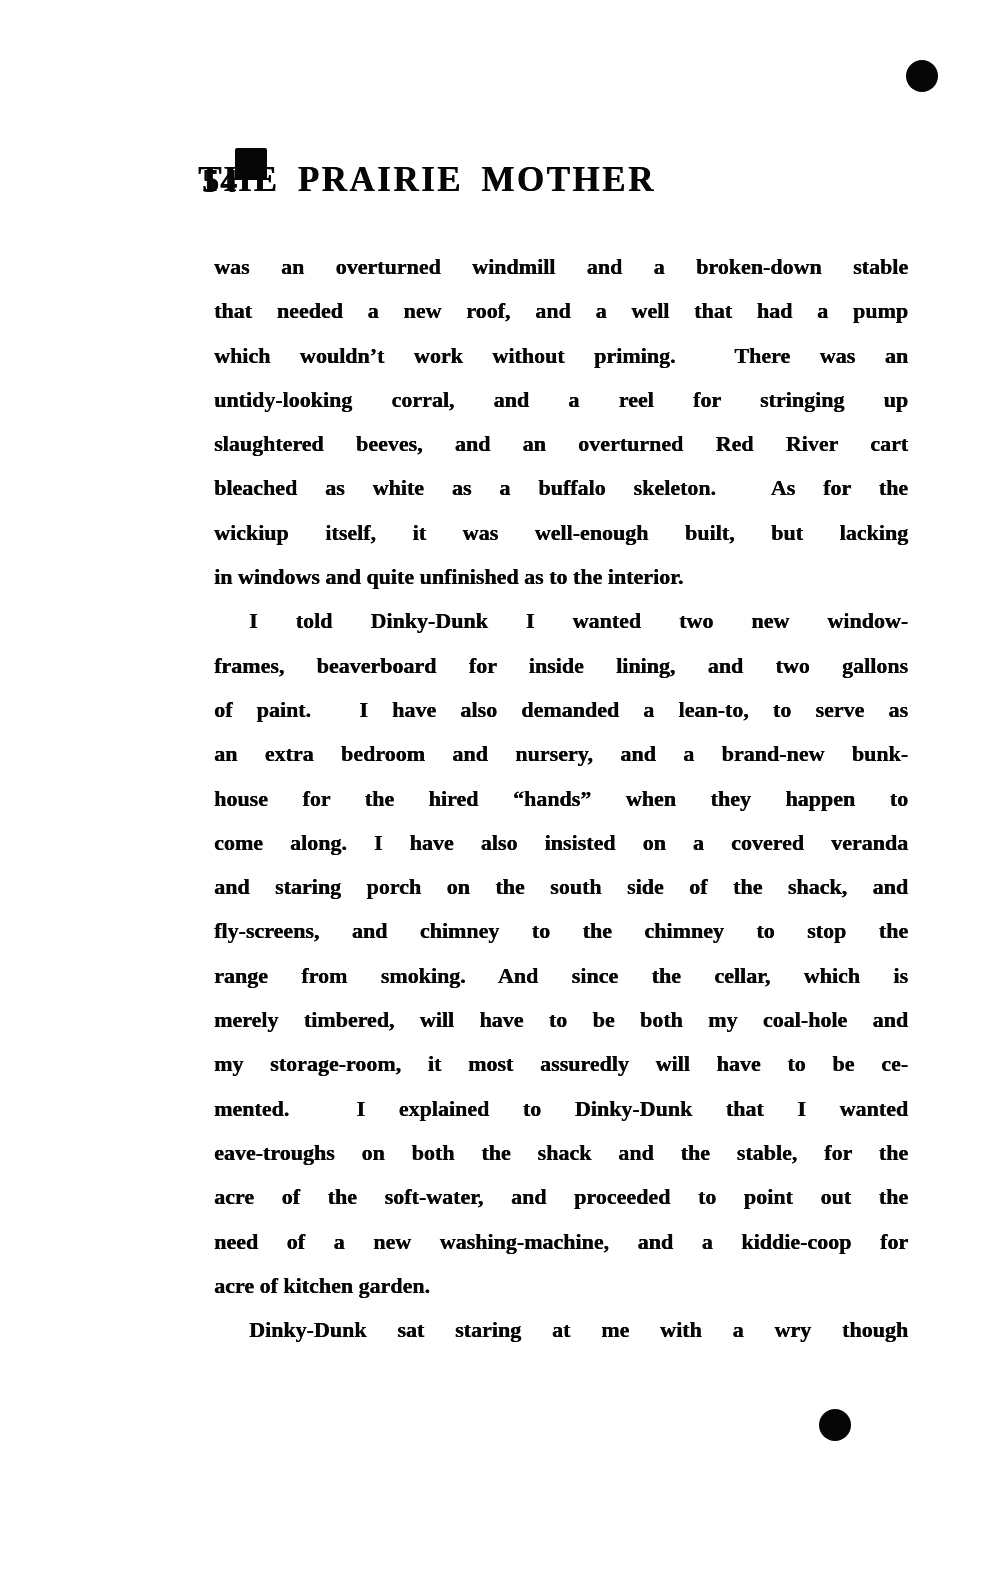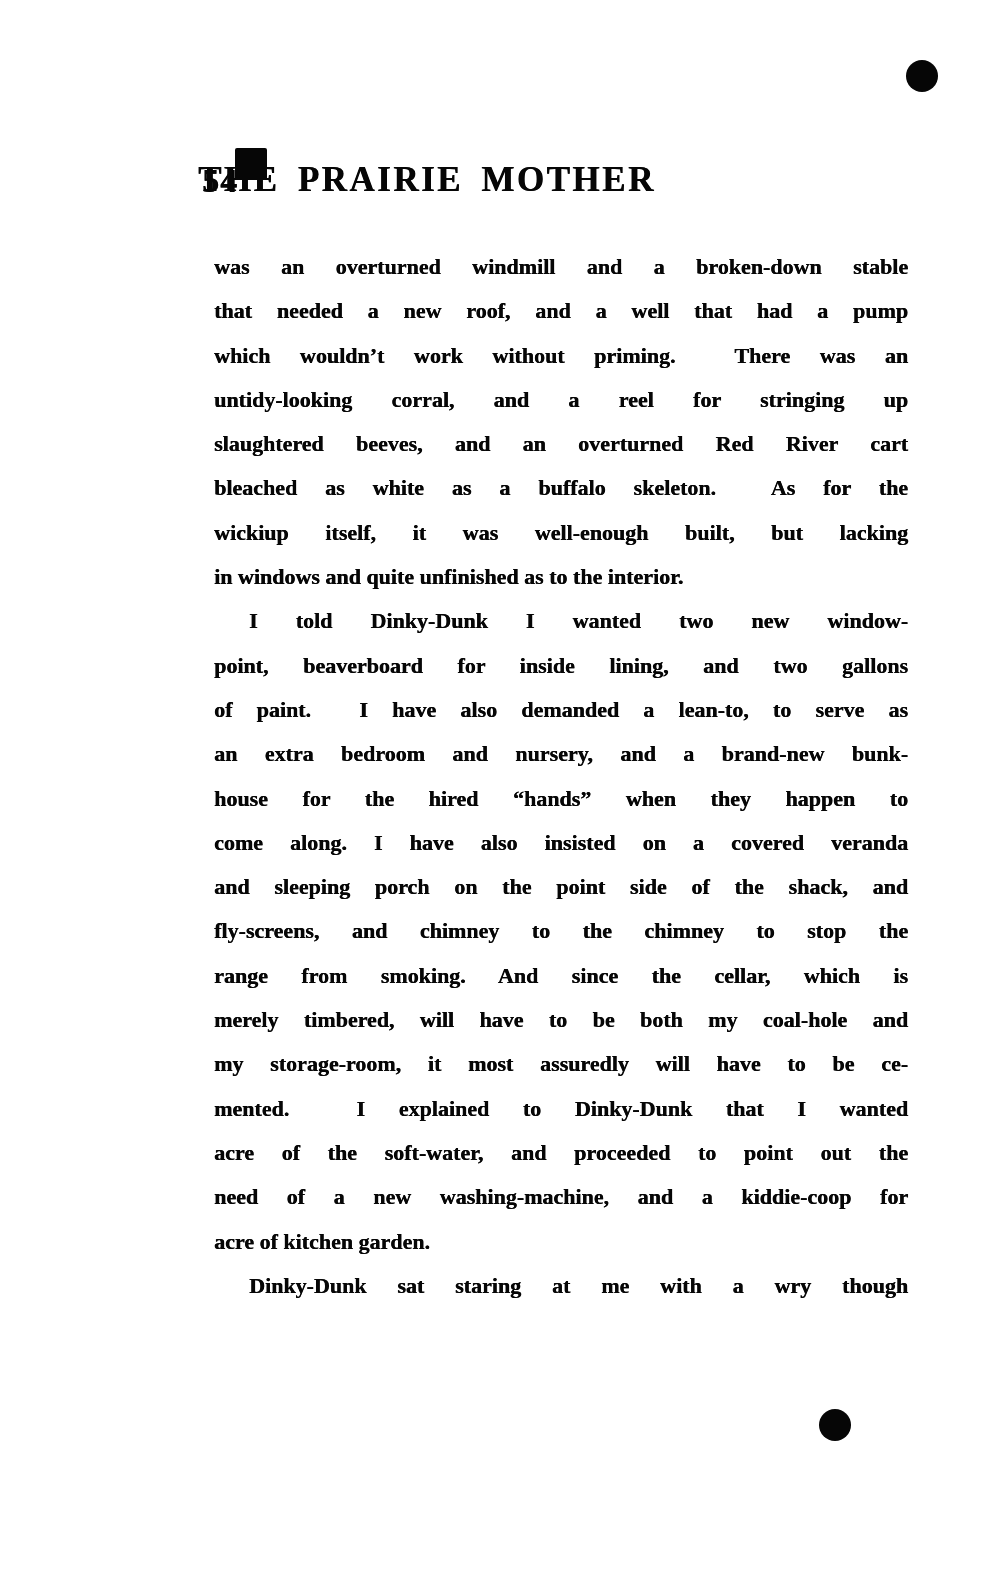--- a/index.html
+++ b/index.html
@@ -88,30 +88,31 @@
   <div class="body-text">
     <div class="line">was an overturned windmill and a broken-down stable</div>
     <div class="line">that needed a new roof, and a well that had a pump</div>
     <div class="line">which wouldn’t work without priming.&nbsp; There was an</div>
     <div class="line">untidy-looking corral, and a reel for stringing up</div>
     <div class="line">slaughtered beeves, and an overturned Red River cart</div>
     <div class="line">bleached as white as a buffalo skeleton.&nbsp; As for the</div>
     <div class="line">wickiup itself, it was well-enough built, but lacking</div>
     <div class="line end">in windows and quite unfinished as to the interior.</div>
     <div class="line indent">I told Dinky-Dunk I wanted two new window-</div>
-    <div class="line">point, beaverboard for inside lining, and two gallons</div>
+    <div class="line">frames, beaverboard for inside lining, and two gallons</div>
     <div class="line">of paint.&nbsp; I have also demanded a lean-to, to serve as</div>
     <div class="line">an extra bedroom and nursery, and a brand-new bunk-</div>
     <div class="line">house for the hired “hands” when they happen to</div>
     <div class="line">come along. I have also insisted on a covered veranda</div>
-    <div class="line">and sleeping porch on the point side of the shack, and</div>
+    <div class="line">and staring porch on the south side of the shack, and</div>
     <div class="line">fly-screens, and chimney to the chimney to stop the</div>
     <div class="line">range from smoking. And since the cellar, which is</div>
     <div class="line">merely timbered, will have to be both my coal-hole and</div>
     <div class="line">my storage-room, it most assuredly will have to be ce-</div>
     <div class="line">mented.&nbsp; I explained to Dinky-Dunk that I wanted</div>
+    <div class="line">eave-troughs on both the shack and the stable, for the</div>
     <div class="line">acre of the soft-water, and proceeded to point out the</div>
     <div class="line">need of a new washing-machine, and a kiddie-coop for</div>
     <div class="line end">acre of kitchen garden.</div>
     <div class="line indent">Dinky-Dunk sat staring at me with a wry though</div>
   </div>
 
 </div>
 
 </body></html>

